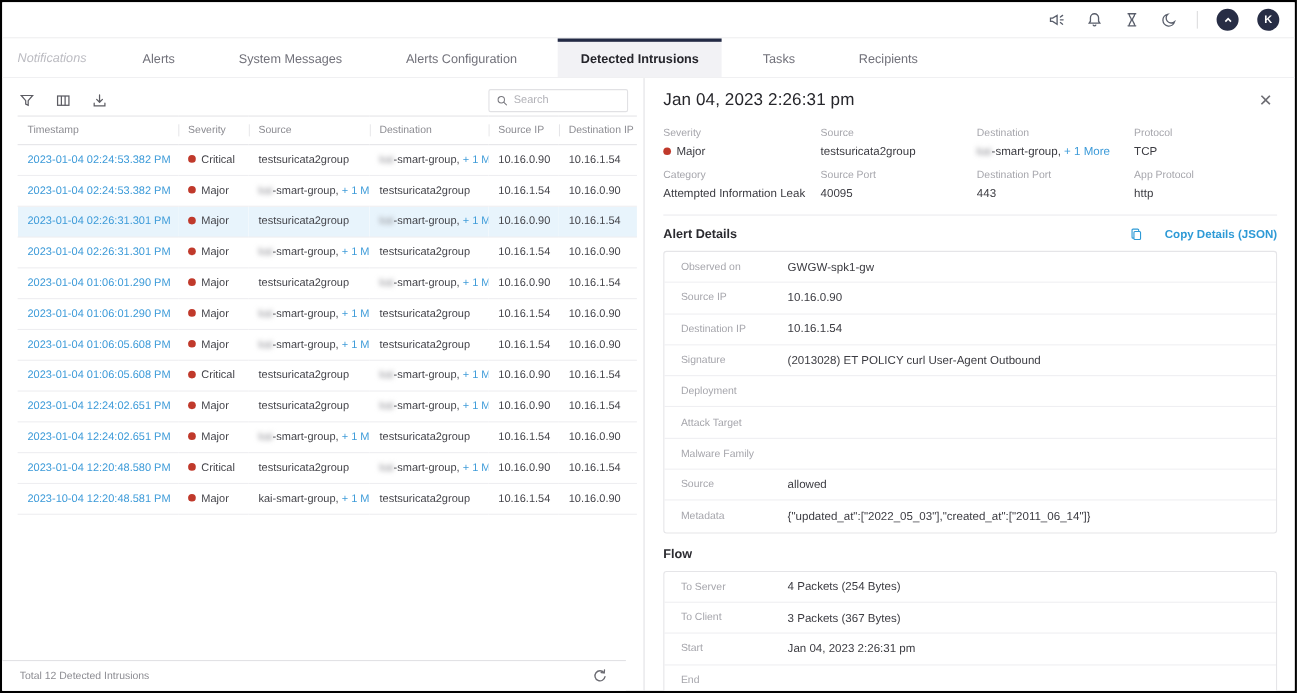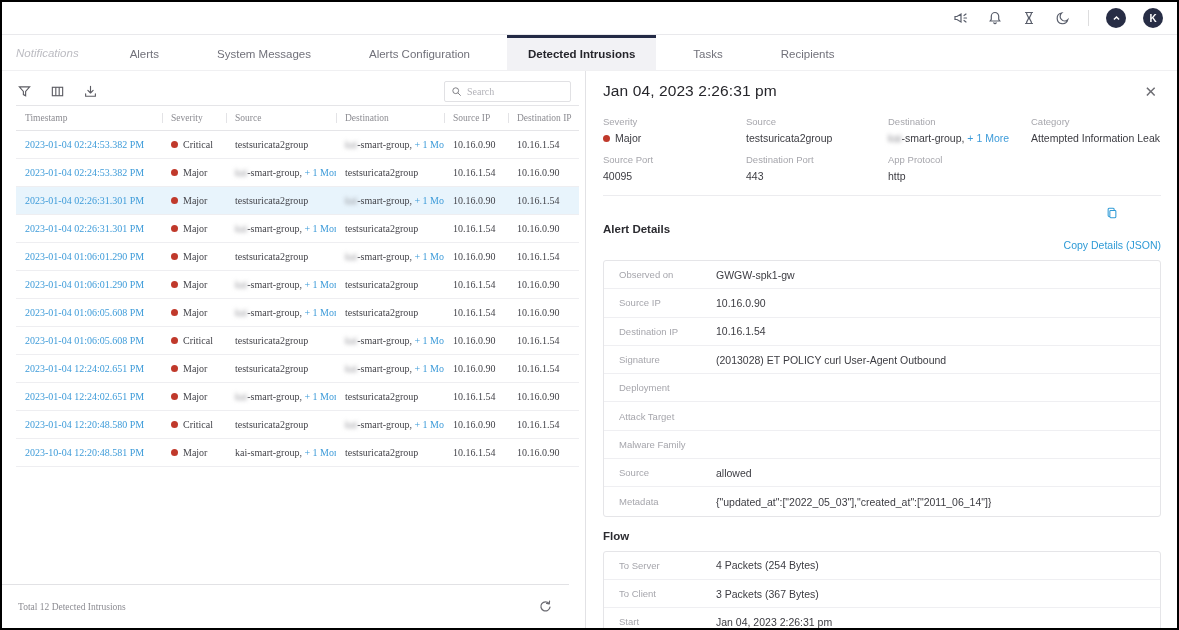--- a/index.html
+++ b/index.html
@@ -28,21 +28,21 @@
             border-bottom:1px solid #f0f0f2; padding-left:12px; background:#fff;gap:16px; }
   .page-title { font-style:italic; color:#bcbcc2; font-size:11.5px;
                 display:flex; align-items:center; padding:0 14px 0 2px; }
   .tab { font-size:11.5px; color:#71717a; display:flex; align-items:center;
          padding:0 21px; cursor:pointer; border-top:3px solid transparent; white-space:nowrap; }
   .tab.active { background:#f2f2f5; border-top:3px solid #232a45; color:#25252b; font-weight:bold; }
 
   
   .main { flex:1; display:flex; min-height:0; }
   .list-panel { width:584px; flex:0 0 584px; border-right:1px solid #e2e2e5;
-                position:relative; background:#fff;font-family:Liberation Serif, serif; }
+                position:relative; background:#fff; }
   .detail-panel { flex:1; padding:11px 16px 0 17px; overflow:hidden; background:#fff; }
 
   
   .toolbar { margin:9px 14px 3px 14px; height:22px; display:flex; align-items:center; gap:17px; }
   .tool-ic { width:16px; height:16px; cursor:pointer; display:flex; align-items:center; justify-content:center; }
   .tool-ic svg { stroke:#5c5c63; fill:none; stroke-width:1.2; }
   .search-box { margin-left:auto; width:127px; height:21px; border:1px solid #e1e1e4;
                 border-radius:2px; display:flex; align-items:center; padding:0 6px; gap:5px; background:#fff; }
   .search-box svg { stroke:#7a7a80; fill:none; stroke-width:1.2; flex:0 0 auto; }
   .search-box input { border:none; outline:none; width:100%; font-size:10px;
@@ -62,43 +62,43 @@
              border-bottom:1px solid #eeeef1; white-space:nowrap; overflow:hidden; }
   tbody tr { cursor:pointer; }
   tbody tr.selected td { background:#e8f4fc; }
   .ts-link { color:#3d9bd9; }
   .sev-dot { width:7px; height:7px; border-radius:50%; background:#c0392b;
              display:inline-block; margin-right:5px; }
   .more-link { color:#3d9bd9; }
   .blurred { filter:blur(2.3px); color:#8d8d93; }
 
   
-  .list-footer { position:absolute; left:0; right:16px; bottom:0; height:44px;
+  .list-footer { position:absolute; left:0; right:16px; bottom:0; height:28px;
                  border-top:1px solid #e2e2e5; display:flex; align-items:center;
                  padding:0 16px 0 16px; color:#8c8c92; font-size:9.5px; background:#fff; }
   .refresh { margin-left:auto; width:15px; height:15px; cursor:pointer; }
   .refresh svg { stroke:#6a6a71; fill:none; stroke-width:1.3; }
 
   
   .detail-header { display:flex; align-items:flex-start; margin-bottom:15px; }
   .detail-title { font-size:15.5px; color:#26262b; letter-spacing:0.1px; }
   .close-btn { margin-left:auto; font-size:15px; color:#6d6d73; cursor:pointer;
                line-height:15px; padding:2px 4px; }
 
   .summary-grid { display:grid; grid-template-columns:143px 142px 143px 1fr;
                   padding-bottom:13px; border-bottom:1px solid #ececef; }
   .sum-cell { padding-right:8px; }
   .sum-cell.row1 { margin-bottom:10px; }
   .sum-label { font-size:9.5px; color:#a6a6ac; margin-bottom:5px; white-space:nowrap; }
   .sum-value { font-size:10.5px; color:#3c3c42; white-space:nowrap; }
 
   .section-row { display:flex; align-items:center; margin:11px 0 9px 0; }
   .section-title { font-size:11.5px; font-weight:bold; color:#2b2b30; }
-  .copy-link { margin-left:auto; color:#2e9ad6; font-size:10.5px; font-weight:normal;
-               display:flex; align-items:center; gap:20px; cursor:pointer;flex-direction:column; }
+  .copy-link { margin-left:auto; color:#2e9ad6; font-size:10.5px; font-weight:bold;
+               display:flex; align-items:center; gap:20px; cursor:pointer; }
   .copy-link svg { stroke:#2e9ad6; fill:none; stroke-width:1.2; }
 
   .card { border:1px solid #e5e5e8; border-radius:3px; background:#fff; }
   .card-row { display:flex; align-items:center; height:28.3px; padding:0 15px;
               border-bottom:1px solid #efeff2;gap:12px; }
   .card-row:last-child { border-bottom:none; }
   .card-label { width:85px; flex:0 0 85px; color:#a6a6ac; font-size:9.5px; }
   .card-value { font-size:10.5px; color:#3c3c42; white-space:nowrap; overflow:hidden; }
 
   .flow-title { margin:13px 0 9px 0; }
@@ -318,20 +318,24 @@
             <div class="sum-value"><span class="sev-dot"></span>Major</div>
           </div>
           <div class="sum-cell row1">
             <div class="sum-label">Source</div>
             <div class="sum-value">testsuricata2group</div>
           </div>
           <div class="sum-cell row1">
             <div class="sum-label">Destination</div>
             <div class="sum-value"><span class="blurred">kai</span>-smart-group,<span class="more-link"> + 1 More</span></div>
           </div>
+          <div class="sum-cell row1">
+            <div class="sum-label">Protocol</div>
+            <div class="sum-value">TCP</div>
+          </div>
           <div class="sum-cell">
             <div class="sum-label">Category</div>
             <div class="sum-value">Attempted Information Leak</div>
           </div>
           <div class="sum-cell">
             <div class="sum-label">Source Port</div>
             <div class="sum-value">40095</div>
           </div>
           <div class="sum-cell">
             <div class="sum-label">Destination Port</div>

